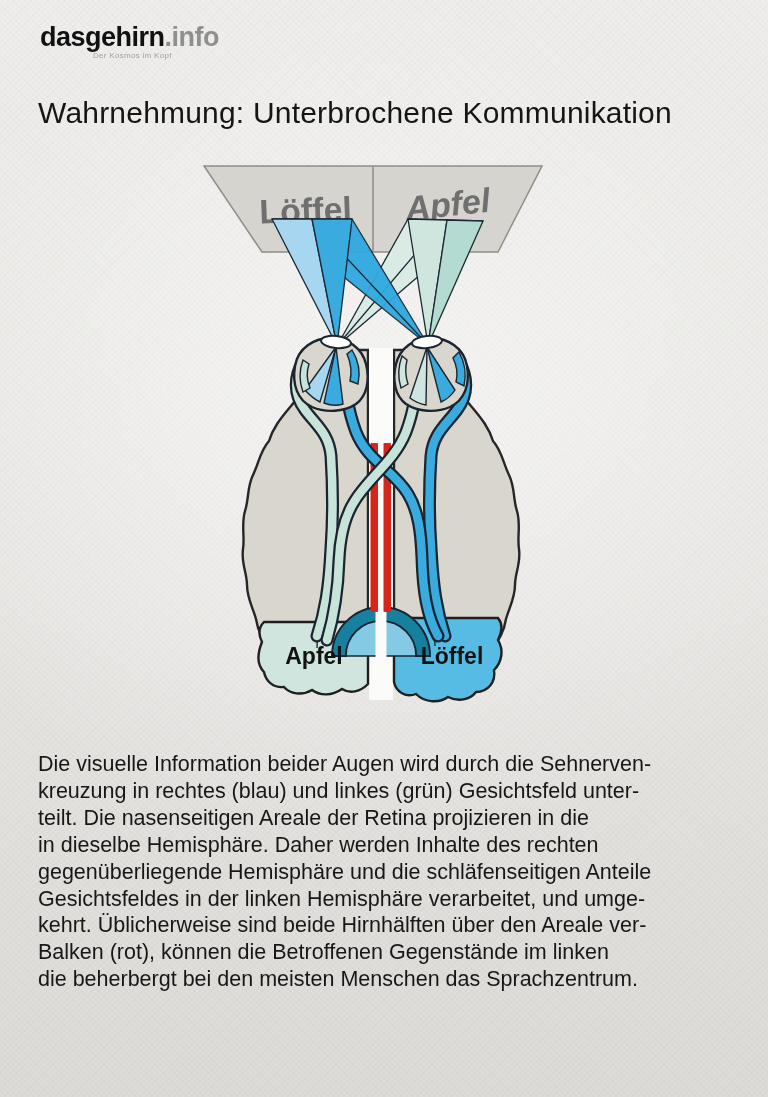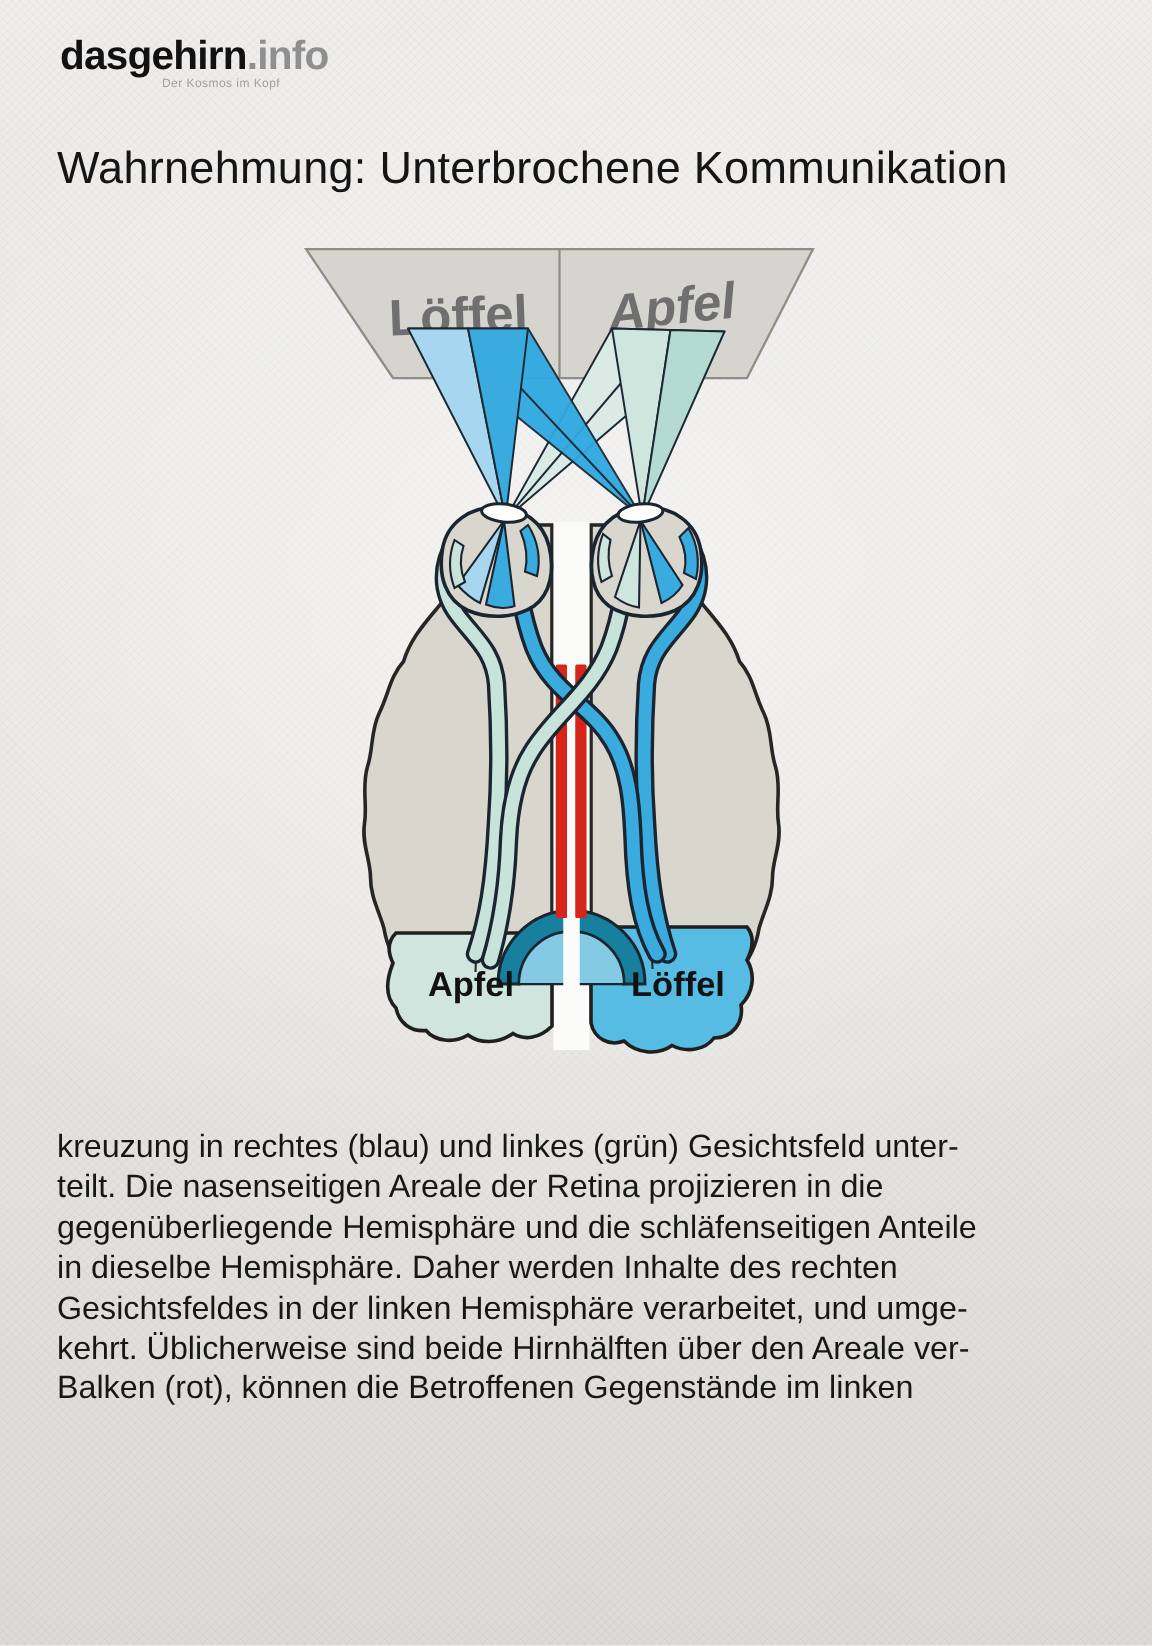--- a/index.html
+++ b/index.html
@@ -10,21 +10,21 @@
       repeating-linear-gradient(45deg, rgba(0,0,0,.018) 0 1px, rgba(0,0,0,0) 1px 4px),
       repeating-linear-gradient(-45deg, rgba(0,0,0,.018) 0 1px, rgba(0,0,0,0) 1px 4px),
       linear-gradient(180deg,#efeeec 0%,#e7e5e2 55%,#dddbd8 100%);
   }
   .page{position:relative;width:768px;height:1097px;}
   .logo{position:absolute;left:40px;top:24px;line-height:1;}
   .logo-line{font-weight:700;letter-spacing:-0.5px;font-size:27px;color:#111;}
   .logo-das{font-weight:700;}
   .logo-gehirn{font-weight:700;}
   .logo-info{color:#8f8f8f;}
-  .logo-tagline{font-size:8px;color:#a39f9b;margin-left:68px;margin-top:1px;letter-spacing:.3px;}
+  .logo-tagline{font-size:8px;color:#a39f9b;margin-left:53px;margin-top:1px;letter-spacing:.3px;}
   .title{position:absolute;left:38px;top:96px;margin:0;
     font-family:Liberation Sans, sans-serif;font-weight:400;font-size:30px;color:#151515;letter-spacing:.2px;}
   .diagram-svg{position:absolute;left:190px;top:140px;width:390px;height:580px;}
   .article{position:absolute;left:38px;top:751px;width:710px;color:#171717;
     font-size:21.5px;line-height:26.9px;}
   .tline{white-space:nowrap;}
   .scr-label{font-weight:700;font-size:34px;fill:#6f6f6f;font-family:"Liberation Sans",sans-serif;}
   .scr-label.it{font-style:italic;}
   .brain-label{font-weight:700;font-size:23px;fill:#121212;font-family:"Liberation Sans",sans-serif;}
 </style>
@@ -131,22 +131,24 @@
         <path d="M 459,352 Q 468,368 464,386 L 456,382 Q 459,370 453,358 Z" stroke="#1b2530" stroke-width="1.4" fill="#39abdf"></path>
         <ellipse cx="427" cy="342" rx="15" ry="6" transform="rotate(-6 427 342)" fill="#ffffff" stroke="#1b2530" stroke-width="2"></ellipse>
       </g>
     </g>
 
     <text x="314" y="664" text-anchor="middle" class="brain-label">Apfel</text>
     <text x="452" y="664" text-anchor="middle" class="brain-label">Löffel</text>
   </svg>
 
   <div class="article">
+    <div class="tline">Die visuelle Information beider Augen wird durch die Sehnerven-</div>
     <div class="tline">kreuzung in rechtes (blau) und linkes (grün) Gesichtsfeld unter-</div>
     <div class="tline">teilt. Die nasenseitigen Areale der Retina projizieren in die</div>
+    <div class="tline">in dieselbe Hemisphäre. Daher werden Inhalte des rechten</div>
     <div class="tline">gegenüberliegende Hemisphäre und die schläfenseitigen Anteile</div>
-    <div class="tline">in dieselbe Hemisphäre. Daher werden Inhalte des rechten</div>
     <div class="tline">Gesichtsfeldes in der linken Hemisphäre verarbeitet, und umge-</div>
     <div class="tline">kehrt. Üblicherweise sind beide Hirnhälften über den Areale ver-</div>
     <div class="tline">Balken (rot), können die Betroffenen Gegenstände im linken</div>
+    <div class="tline">die beherbergt bei den meisten Menschen das Sprachzentrum.</div>
   </div>
 
 </div>
 
 </body></html>

